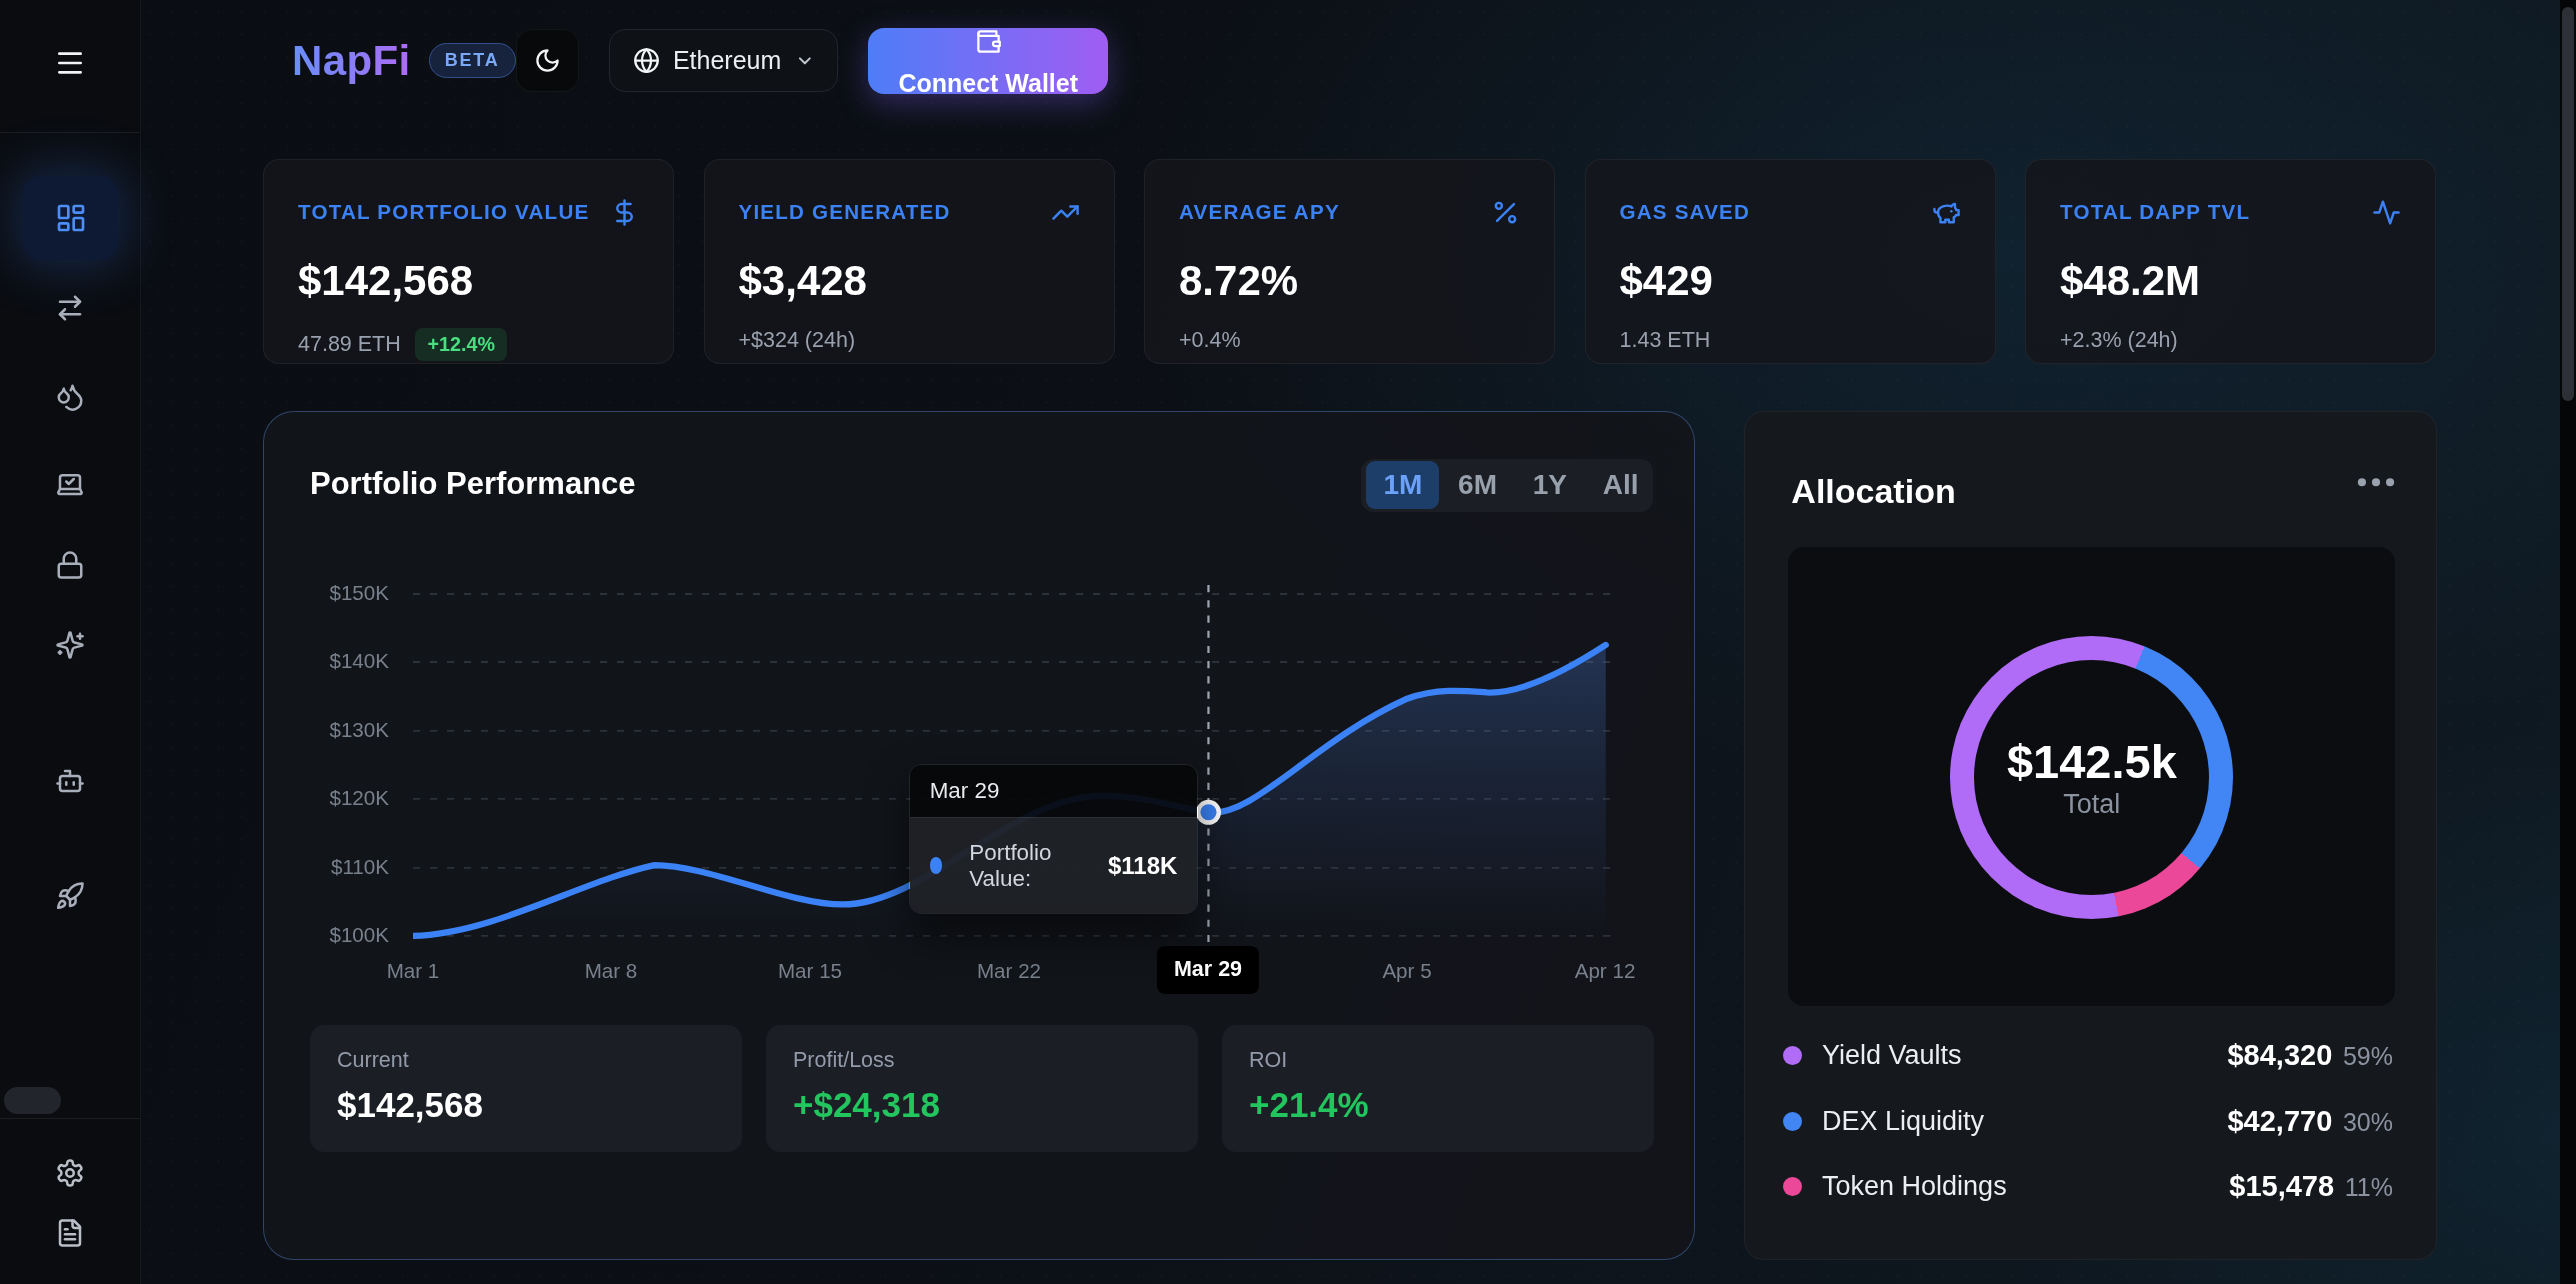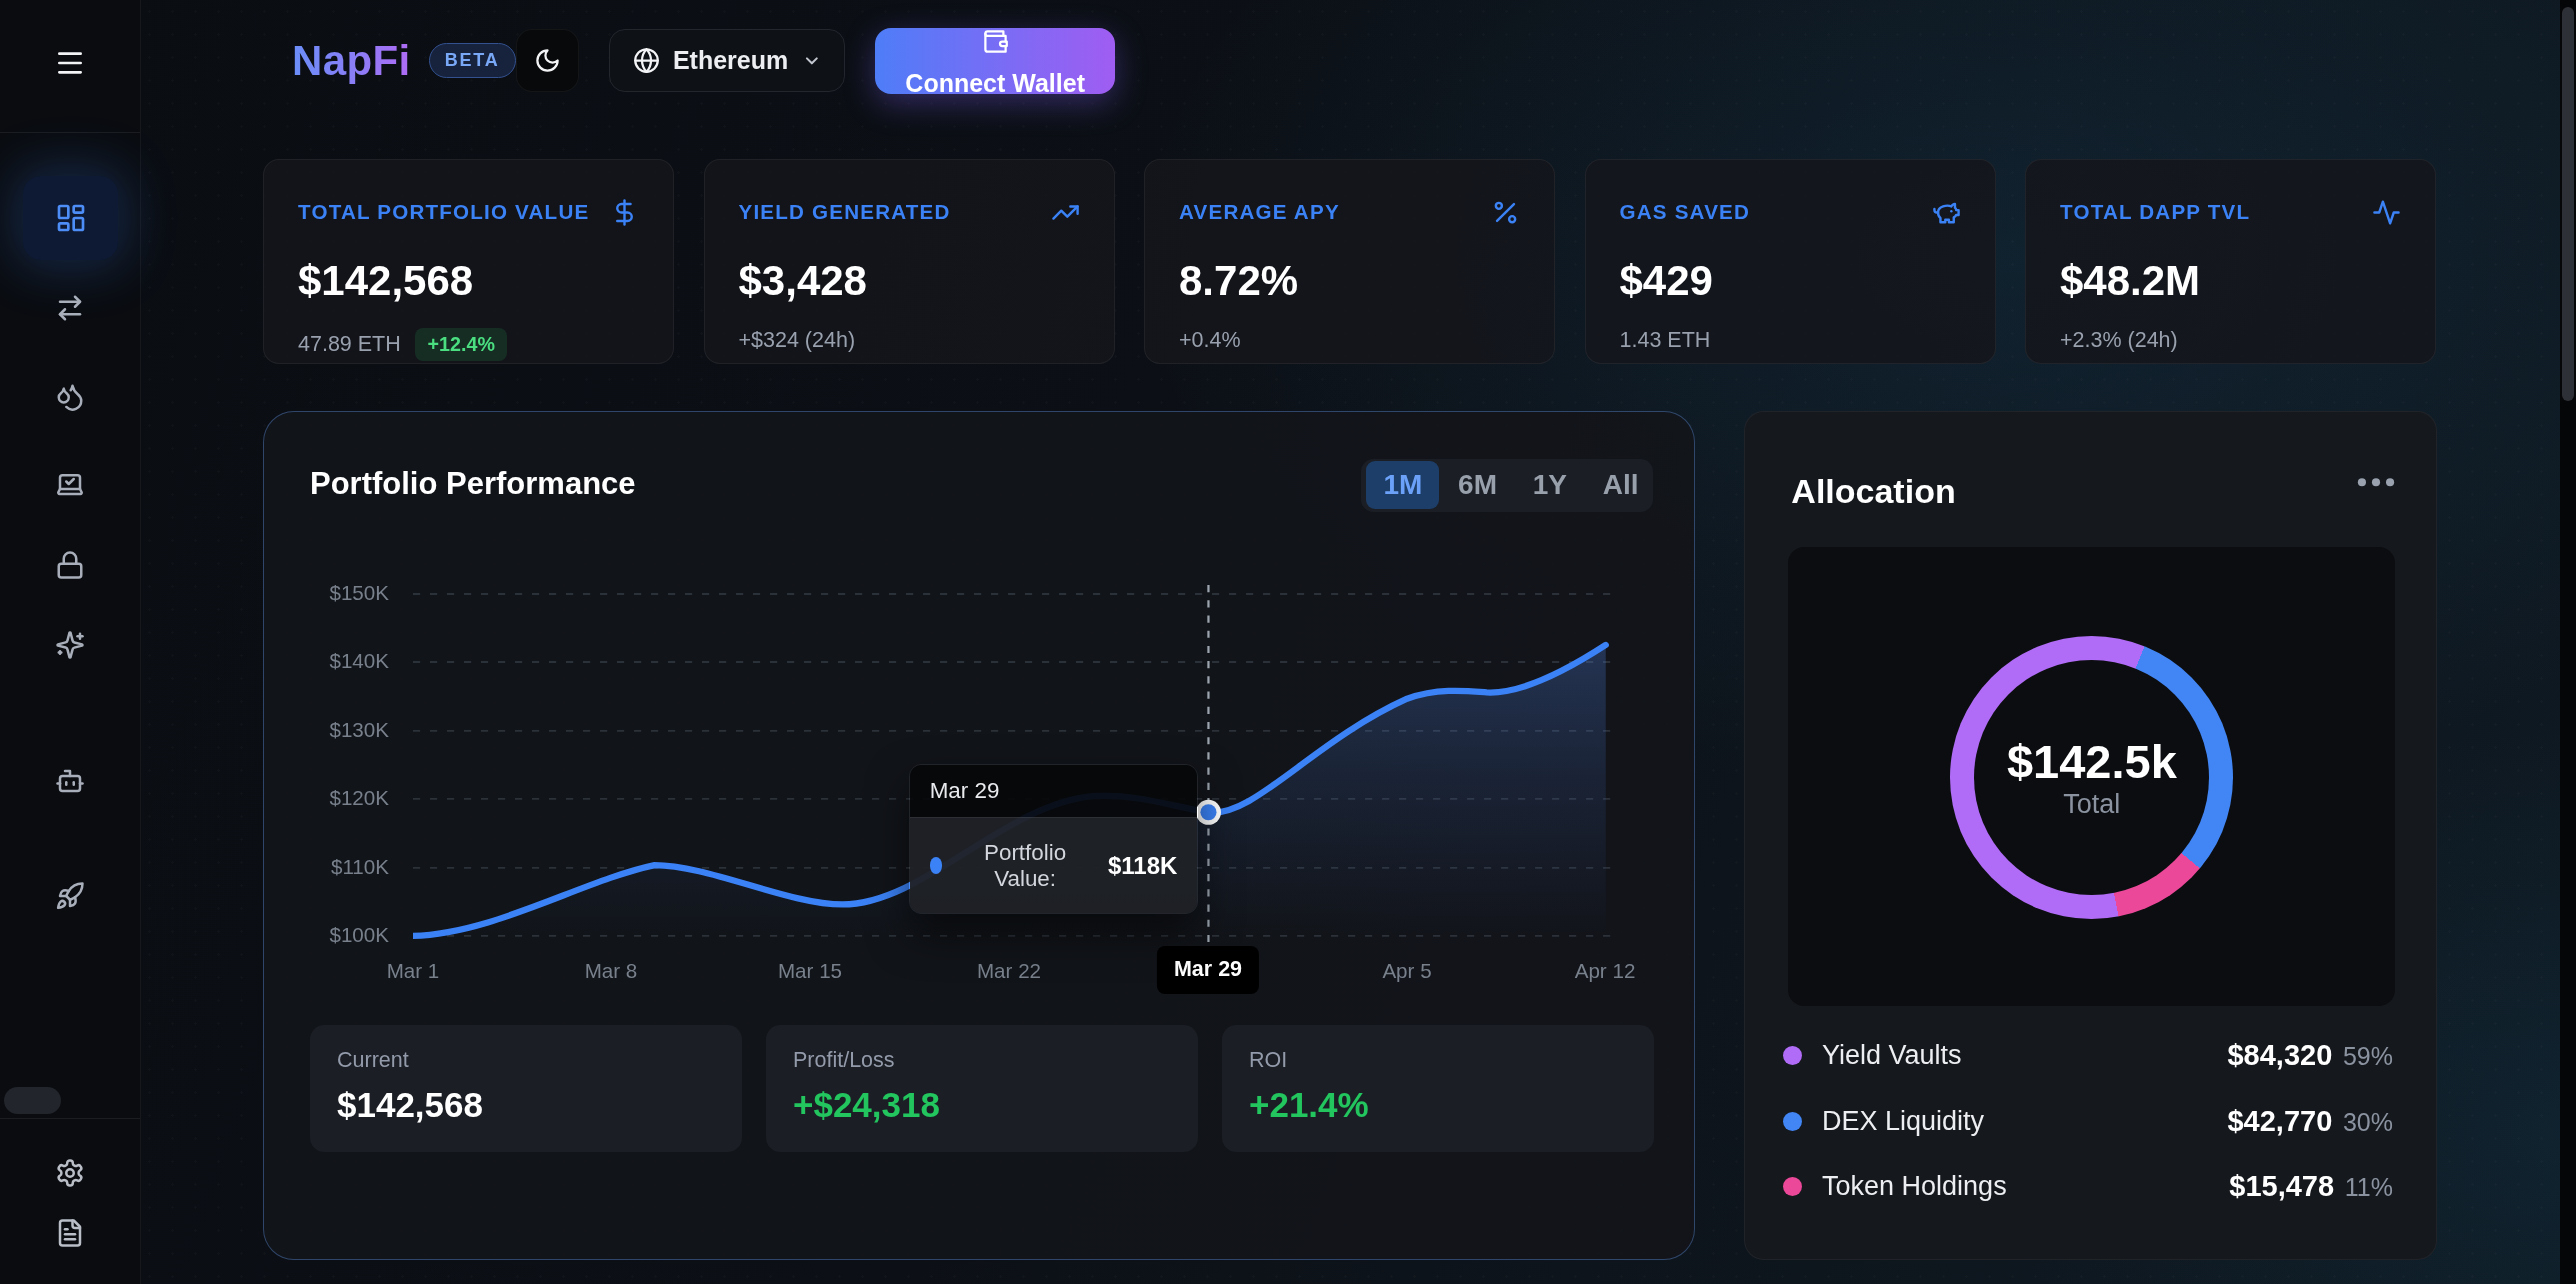--- a/index.html
+++ b/index.html
@@ -57,21 +57,21 @@
   .btn-theme{
     width:63px; height:63px; border-radius:16px; background:#07090b;
     border:0.9px solid rgba(255,255,255,0.05); display:flex; align-items:center; justify-content:center; cursor:pointer;
   }
   .btn-theme .icon{ width:27px; height:27px; color:#f3f4f6; }
   .btn-network{
     height:63px; border-radius:16px; background:#0e1116; border:0.9px solid #23262d;
     display:flex; align-items:center; gap:13.4px; padding:0 23px; cursor:pointer;
   }
   .btn-network .globe{ width:27px; height:27px; color:#f3f4f6; }
-  .btn-network .lbl{ font-size:25px; font-weight:700; color:#eceef1; }
+  .btn-network .lbl{ font-size:25px; font-weight:400; color:#eceef1; }
   .btn-network .chev{ width:19.7px; height:19.7px; color:#c2c7cf; }
   .btn-connect{
     height:66px; border-radius:16px; border:none; cursor:pointer;
     background:linear-gradient(90deg,#4e7df8,#a05df2);
     box-shadow:0 9px 31px rgba(124,91,242,0.35);
     display:flex; align-items:center; gap:14.3px; padding:0 30px;flex-direction:column;
   }
   .btn-connect .icon{ width:27px; height:27px; color:#fff; }
   .btn-connect .lbl{ font-size:25px; font-weight:700; color:#fff; }
 
@@ -110,21 +110,21 @@
     color:#fff; font-size:21.5px; font-weight:700; border-radius:8px; padding:11.6px 17px; z-index:3;
   }
   .chart-plot{ position:absolute; left:149px; top:173px; width:1199px; height:358px; }
 
   .tooltip{
     position:absolute; left:645px; top:352px; width:289px; border-radius:12.5px; overflow:hidden; z-index:4;
     border:0.9px solid rgba(255,255,255,0.07); box-shadow:0 19.7px 40px rgba(0,0,0,0.55);
   }
   .tooltip-head{ background:rgba(6,8,10,0.93); padding:13.4px 19.7px; font-size:22.4px; color:#e8eaed; }
   .tooltip-body{ background:rgba(31,33,39,0.96); border-top:0.9px solid rgba(255,255,255,0.07);
-    padding:21.5px 19.7px; display:flex; align-items:center; gap:27px;text-align:center; }
+    padding:21.5px 19.7px; display:flex; align-items:center; gap:27px; }
   .tooltip-dot{ width:17px; height:17px; border-radius:50%; background:#3b82f6; }
   .tooltip-lbl{ font-size:22.4px; color:#d3d7dd; }
   .tooltip-val{ font-size:24px; font-weight:700; color:#fff; }
 
   .pstats{ position:absolute; left:46px; top:613px; display:flex; gap:24px; }
   .pstat{ width:432px; height:127px; background:#1b1e24; border-radius:14.3px; padding:23px 27px; }
   .pstat-label{ font-size:21.5px; color:#939bab; }
   .pstat-value{ font-size:35px; font-weight:700; color:#fff; margin-top:12.5px; }
   .pstat-value.green{ color:#22c55e; }
 

